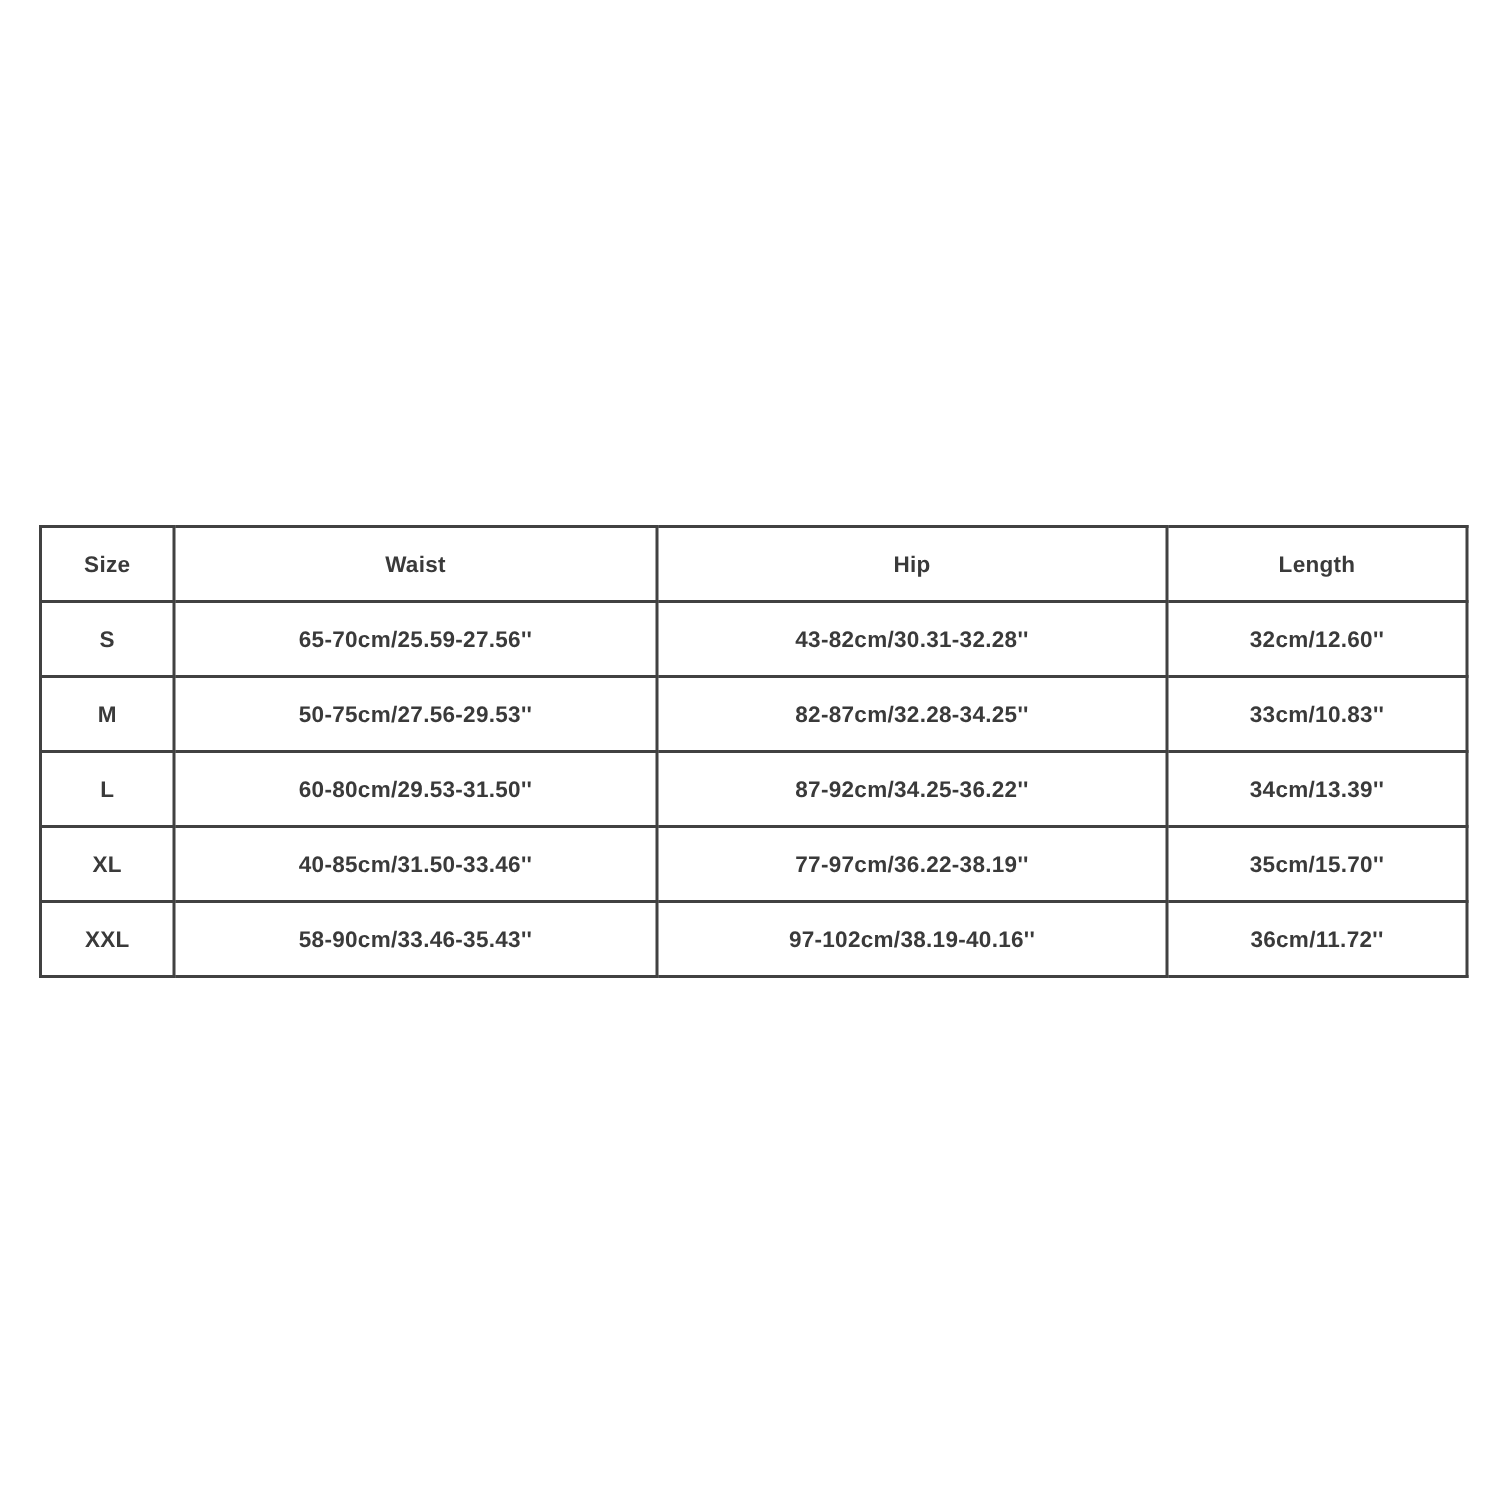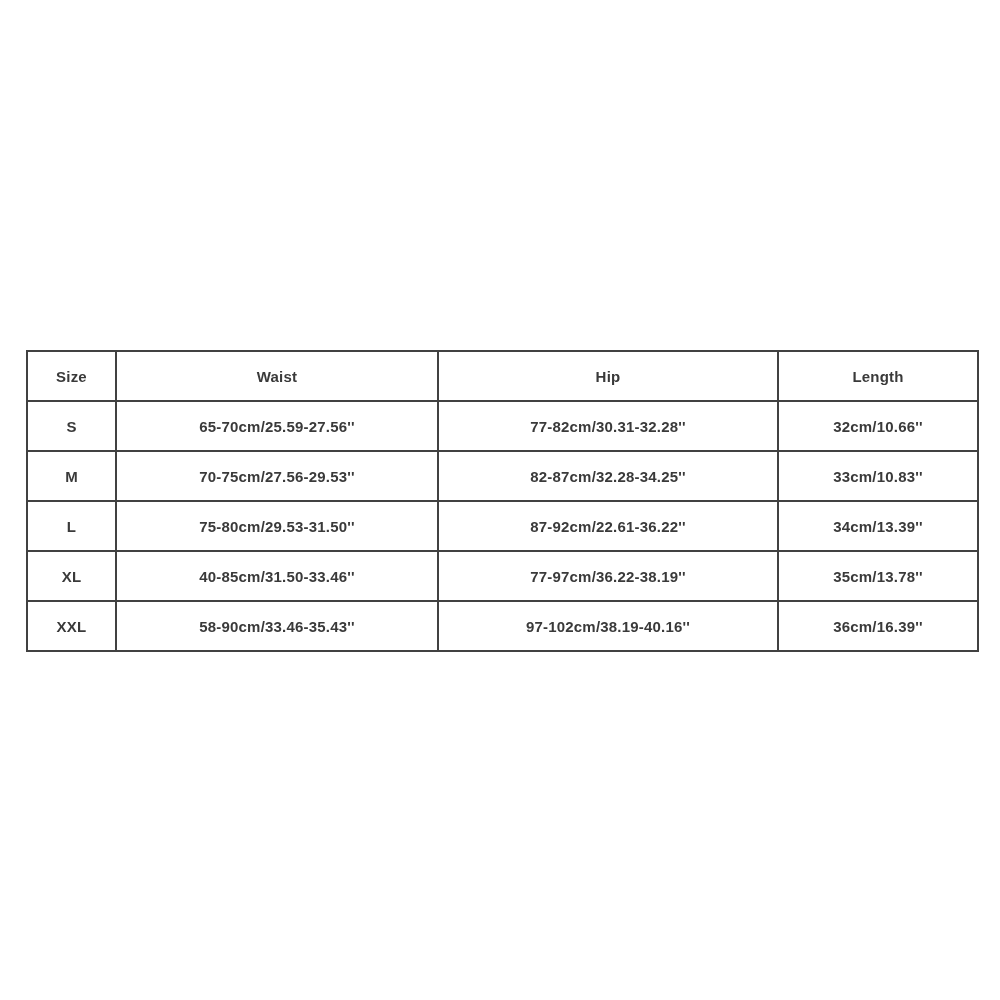--- a/index.html
+++ b/index.html
@@ -59,42 +59,42 @@
         <th>Size</th>
         <th>Waist</th>
         <th>Hip</th>
         <th>Length</th>
       </tr>
     </thead>
     <tbody>
       <tr>
         <td>S</td>
         <td>65-70cm/25.59-27.56''</td>
-        <td>77-82cm/30.31-32.28''</td>
-        <td>32cm/10.66''</td>
+        <td>43-82cm/30.31-32.28''</td>
+        <td>32cm/12.60''</td>
       </tr>
       <tr>
         <td>M</td>
-        <td>70-75cm/27.56-29.53''</td>
+        <td>50-75cm/27.56-29.53''</td>
         <td>82-87cm/32.28-34.25''</td>
         <td>33cm/10.83''</td>
       </tr>
       <tr>
         <td>L</td>
-        <td>75-80cm/29.53-31.50''</td>
-        <td>87-92cm/22.61-36.22''</td>
+        <td>60-80cm/29.53-31.50''</td>
+        <td>87-92cm/34.25-36.22''</td>
         <td>34cm/13.39''</td>
       </tr>
       <tr>
         <td>XL</td>
         <td>40-85cm/31.50-33.46''</td>
         <td>77-97cm/36.22-38.19''</td>
-        <td>35cm/13.78''</td>
+        <td>35cm/15.70''</td>
       </tr>
       <tr>
         <td>XXL</td>
         <td>58-90cm/33.46-35.43''</td>
         <td>97-102cm/38.19-40.16''</td>
-        <td>36cm/16.39''</td>
+        <td>36cm/11.72''</td>
       </tr>
     </tbody>
   </table>
 </div>
 
 </body></html>

